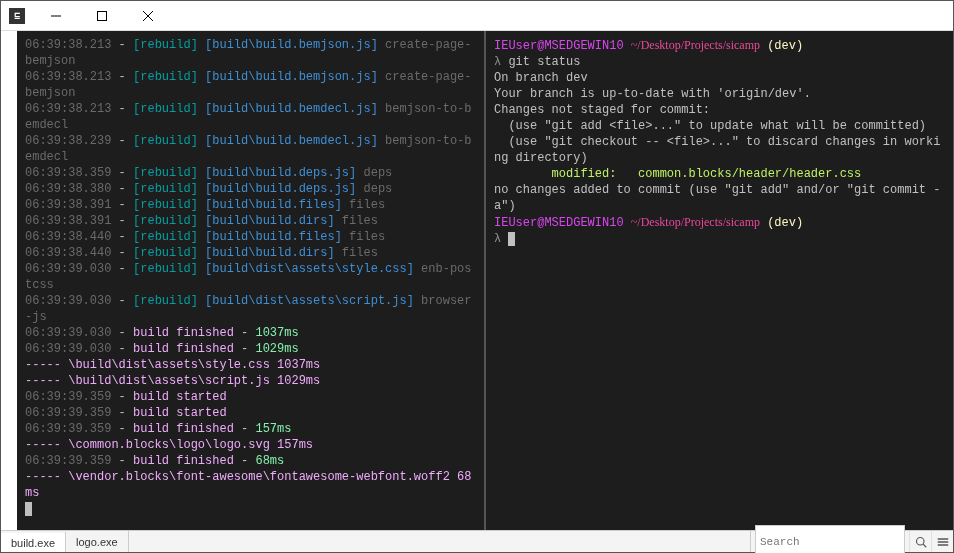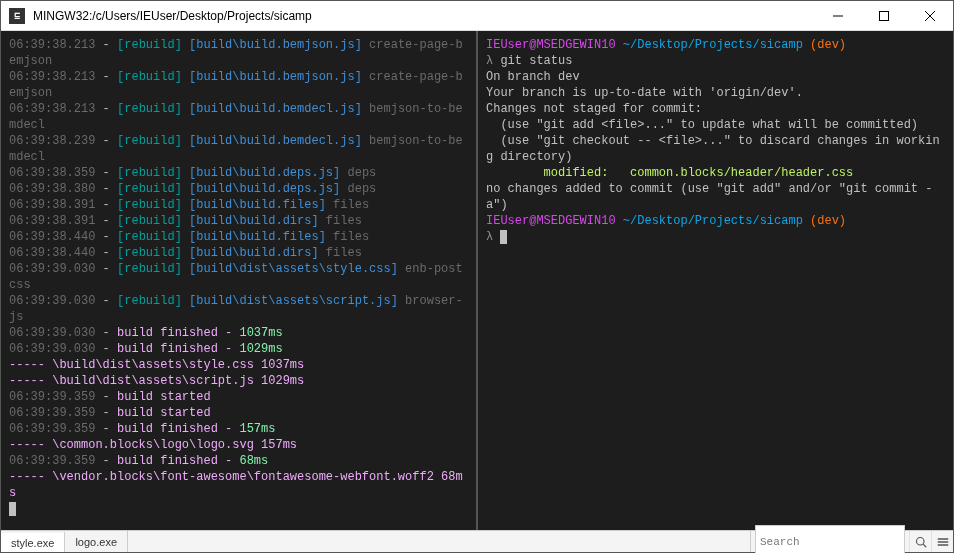--- a/index.html
+++ b/index.html
@@ -4,52 +4,51 @@
 <style>
   * { margin: 0; padding: 0; box-sizing: border-box; }
   body { font-family: "Consolas", "Courier New", monospace; font-size: 12px; background: #fff; }
   .window { width: 954px; height: 553px; border: 1px solid #555; display: flex; flex-direction: column; background: #fff; }
   .titlebar { height: 30px; background: #fff; display: flex; align-items: center; border-bottom: 1px solid #ddd; }
   .titlebar-icon { width: 16px; height: 16px; background: #333; color: #fff; margin: 0 8px; display: flex; align-items: center; justify-content: center; font-size: 10px; font-weight: bold; }
   .titlebar-title { flex: 1; font-family: "Segoe UI", sans-serif; font-size: 12px; color: #000; }
   .win-controls { display: flex; }
   .win-btn { width: 46px; height: 30px; display: flex; align-items: center; justify-content: center; font-family: "Segoe UI", sans-serif; }
   .win-btn svg { width: 10px; height: 10px; }
-  .panes { flex: 1; display: flex; background: #1d1d1d; overflow: hidden; }
+  .panes { flex: 1; display: flex; background: #1d1d1d; overflow: hidden; margin-left: 16px; }
   .pane { flex: 1; padding: 6px 8px; color: #c0c0c0; line-height: 16px; white-space: pre-wrap; word-break: break-all; overflow: hidden; }
   .pane-left { border-right: 2px solid #555; }
   .ts { color: #6a6a6a; }
   .dash { color: #c0c0c0; }
   .rebuild { color: #00a0a0; }
   .path { color: #3f8fd6; }
   .tag { color: #6a6a6a; }
   .ms { color: #86efac; }
   .grey { color: #f0abfc; }
   .user { color: #d946ef; }
-  .cwd { color: #0ea5e9; }
-  .branch { color: #f97316; }
+  .cwd { color: #ec4899; font-family: Liberation Serif, serif; }
+  .branch { color: #fef9c3; }
   .lambda { color: #909090; }
   .mod { color: #bef264; }
   .cursor { display: inline-block; width: 7px; height: 14px; background: #c0c0c0; vertical-align: text-bottom; }
   .statusbar { height: 22px; background: #f4f4f4; border-top: 1px solid #ccc; display: flex; align-items: stretch; font-family: "Segoe UI", sans-serif; font-size: 11px; }
   .tab { padding: 0 10px; border-right: 1px solid #ccc; display: flex; align-items: center; color: #333; }
   .tab.active { background: #fff; border-top: 2px solid #f4f4f4; }
   .spacer { flex: 1; }
   .search { display: flex; align-items: center; border-left: 1px solid #ccc; padding: 0 4px; }
   .search input { border: 1px solid #ccc; height: 34px; width: 150px; padding: 0 4px; font-size: 11px; outline: none; font-family: Liberation Mono, monospace; }
   .sb-btn { width: 22px; display: flex; align-items: center; justify-content: center; border-left: 1px solid #e0e0e0; color: #555; }
   .sb-btn svg { width: 12px; height: 12px; }
 </style>
 </head>
 <body>
 
 <div class="window">
   <div class="titlebar">
     <div class="titlebar-icon">⊑</div>
-    <div class="titlebar-title">MINGW32:/c/Users/IEUser/Desktop/Projects/sicamp</div>
     <div class="win-controls">
       <div class="win-btn">
           <svg viewBox="0 0 10 10">
             <line x1="0" y1="5" x2="10" y2="5" stroke="#000" stroke-width="1"></line>
           </svg>
         </div>
       <div class="win-btn">
           <svg viewBox="0 0 10 10">
             <rect x="0.5" y="0.5" width="9" height="9" fill="none" stroke="#000" stroke-width="1"></rect>
           </svg>
@@ -62,21 +61,21 @@
         </div>
     </div>
   </div>
 
   <div class="panes">
     <div class="pane pane-left" id="pane-left"><div><span class="ts">06:39:38.213</span><span class="dash"> - </span><span class="rebuild">[rebuild]</span><span> </span><span class="path">[build\build.bemjson.js]</span><span class="tag"> create-page-bemjson</span></div><div><span class="ts">06:39:38.213</span><span class="dash"> - </span><span class="rebuild">[rebuild]</span><span> </span><span class="path">[build\build.bemjson.js]</span><span class="tag"> create-page-bemjson</span></div><div><span class="ts">06:39:38.213</span><span class="dash"> - </span><span class="rebuild">[rebuild]</span><span> </span><span class="path">[build\build.bemdecl.js]</span><span class="tag"> bemjson-to-bemdecl</span></div><div><span class="ts">06:39:38.239</span><span class="dash"> - </span><span class="rebuild">[rebuild]</span><span> </span><span class="path">[build\build.bemdecl.js]</span><span class="tag"> bemjson-to-bemdecl</span></div><div><span class="ts">06:39:38.359</span><span class="dash"> - </span><span class="rebuild">[rebuild]</span><span> </span><span class="path">[build\build.deps.js]</span><span class="tag"> deps</span></div><div><span class="ts">06:39:38.380</span><span class="dash"> - </span><span class="rebuild">[rebuild]</span><span> </span><span class="path">[build\build.deps.js]</span><span class="tag"> deps</span></div><div><span class="ts">06:39:38.391</span><span class="dash"> - </span><span class="rebuild">[rebuild]</span><span> </span><span class="path">[build\build.files]</span><span class="tag"> files</span></div><div><span class="ts">06:39:38.391</span><span class="dash"> - </span><span class="rebuild">[rebuild]</span><span> </span><span class="path">[build\build.dirs]</span><span class="tag"> files</span></div><div><span class="ts">06:39:38.440</span><span class="dash"> - </span><span class="rebuild">[rebuild]</span><span> </span><span class="path">[build\build.files]</span><span class="tag"> files</span></div><div><span class="ts">06:39:38.440</span><span class="dash"> - </span><span class="rebuild">[rebuild]</span><span> </span><span class="path">[build\build.dirs]</span><span class="tag"> files</span></div><div><span class="ts">06:39:39.030</span><span class="dash"> - </span><span class="rebuild">[rebuild]</span><span> </span><span class="path">[build\dist\assets\style.css]</span><span class="tag"> enb-postcss</span></div><div><span class="ts">06:39:39.030</span><span class="dash"> - </span><span class="rebuild">[rebuild]</span><span> </span><span class="path">[build\dist\assets\script.js]</span><span class="tag"> browser-js</span></div><div><span class="ts">06:39:39.030</span><span class="dash"> - </span><span class="grey">build finished - </span><span class="ms">1037ms</span></div><div><span class="ts">06:39:39.030</span><span class="dash"> - </span><span class="grey">build finished - </span><span class="ms">1029ms</span></div><div><span class="grey">----- \build\dist\assets\style.css 1037ms</span></div><div><span class="grey">----- \build\dist\assets\script.js 1029ms</span></div><div><span class="ts">06:39:39.359</span><span class="dash"> - </span><span class="grey">build started</span></div><div><span class="ts">06:39:39.359</span><span class="dash"> - </span><span class="grey">build started</span></div><div><span class="ts">06:39:39.359</span><span class="dash"> - </span><span class="grey">build finished - </span><span class="ms">157ms</span></div><div><span class="grey">----- \common.blocks\logo\logo.svg 157ms</span></div><div><span class="ts">06:39:39.359</span><span class="dash"> - </span><span class="grey">build finished - </span><span class="ms">68ms</span></div><div><span class="grey">----- \vendor.blocks\font-awesome\fontawesome-webfont.woff2 68ms</span></div><span class="cursor"></span></div>
     <div class="pane" id="pane-right"><div><span class="user">IEUser@MSEDGEWIN10</span> <span class="cwd">~/Desktop/Projects/sicamp</span> <span class="branch">(dev)</span></div><div><span class="lambda">λ</span> <span>git status</span></div><div>On branch dev</div><div>Your branch is up-to-date with 'origin/dev'.</div><div>Changes not staged for commit:</div><div>  (use "git add &lt;file&gt;..." to update what will be committed)</div><div>  (use "git checkout -- &lt;file&gt;..." to discard changes in working directory)</div><div></div><div><span class="mod">        modified:   </span><span class="mod">common.blocks/header/header.css</span></div><div></div><div>no changes added to commit (use "git add" and/or "git commit -a")</div><div><span class="user">IEUser@MSEDGEWIN10</span> <span class="cwd">~/Desktop/Projects/sicamp</span> <span class="branch">(dev)</span></div><div><span class="lambda">λ</span> <span class="cursor"></span></div></div>
   </div>
 
   <div class="statusbar">
-    <div class="tab active">style.exe</div>
+    <div class="tab active">build.exe</div>
     <div class="tab">logo.exe</div>
     <div class="spacer"></div>
     <div class="search">
       <input placeholder="Search" style="">
     </div>
     <div class="sb-btn">
         <svg viewBox="0 0 16 16">
           <circle cx="7" cy="7" r="5" fill="none" stroke="#555" stroke-width="1.5"></circle>
           <line x1="11" y1="11" x2="15" y2="15" stroke="#555" stroke-width="1.5"></line>
         </svg>

